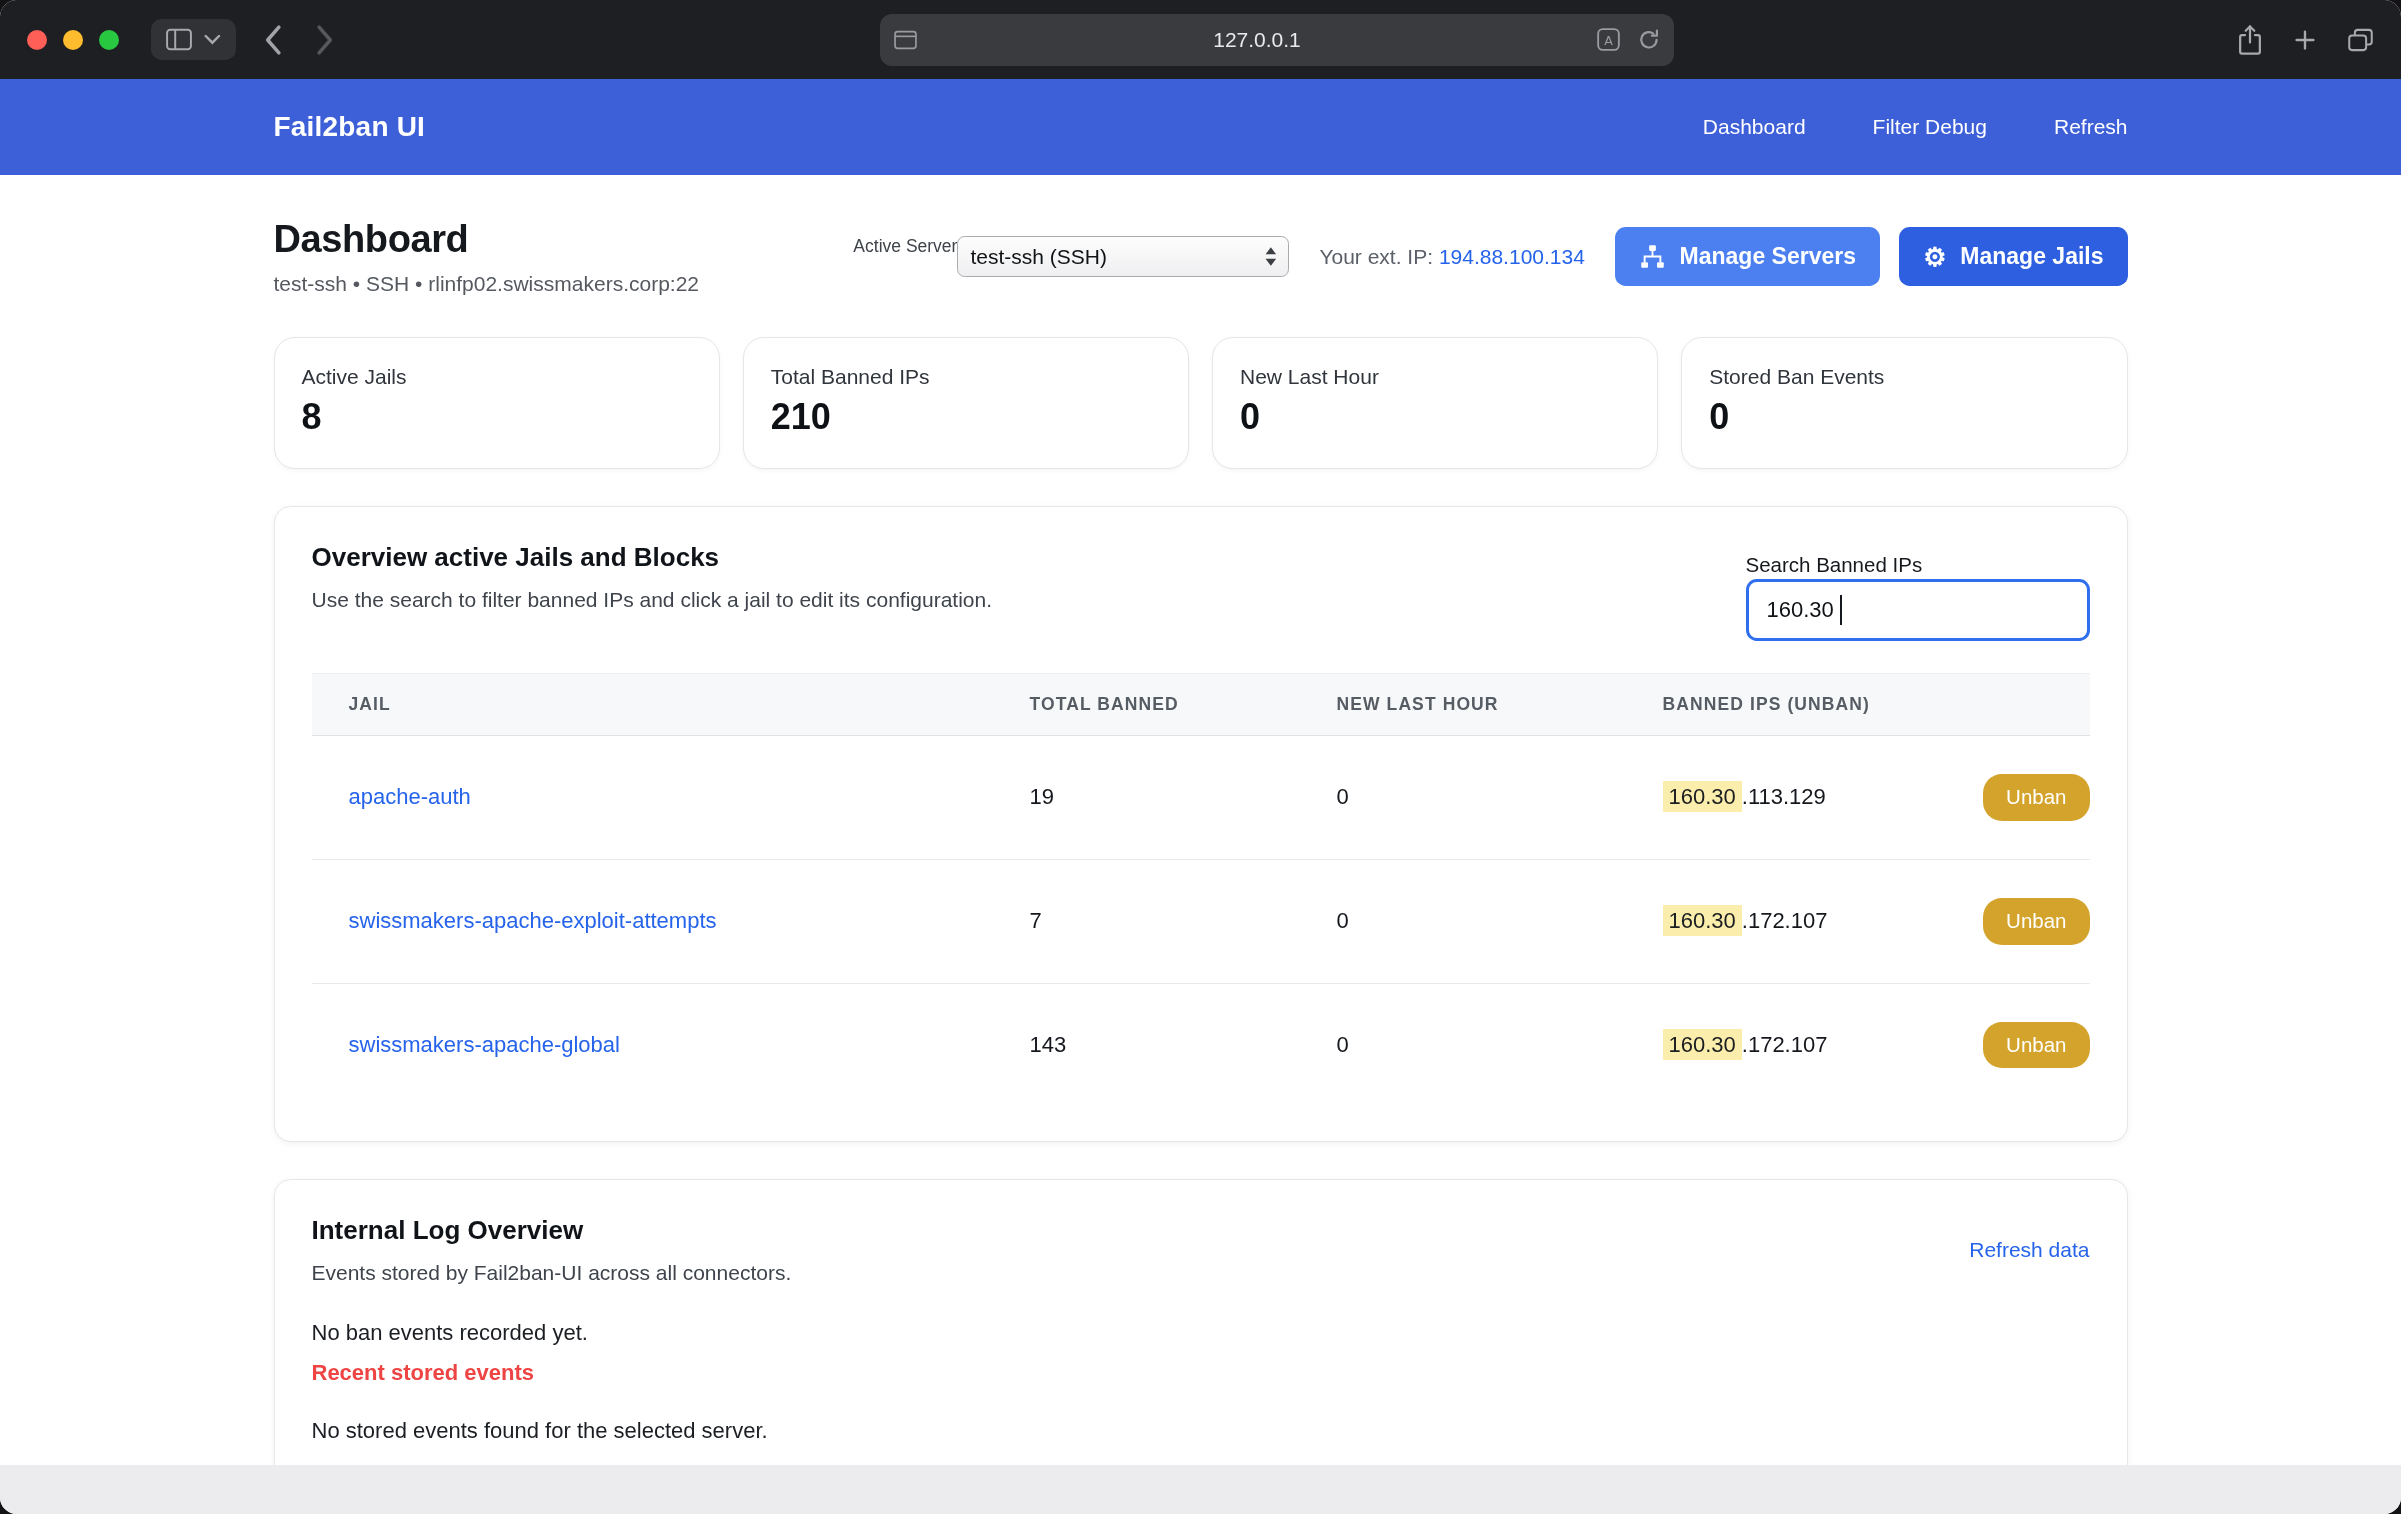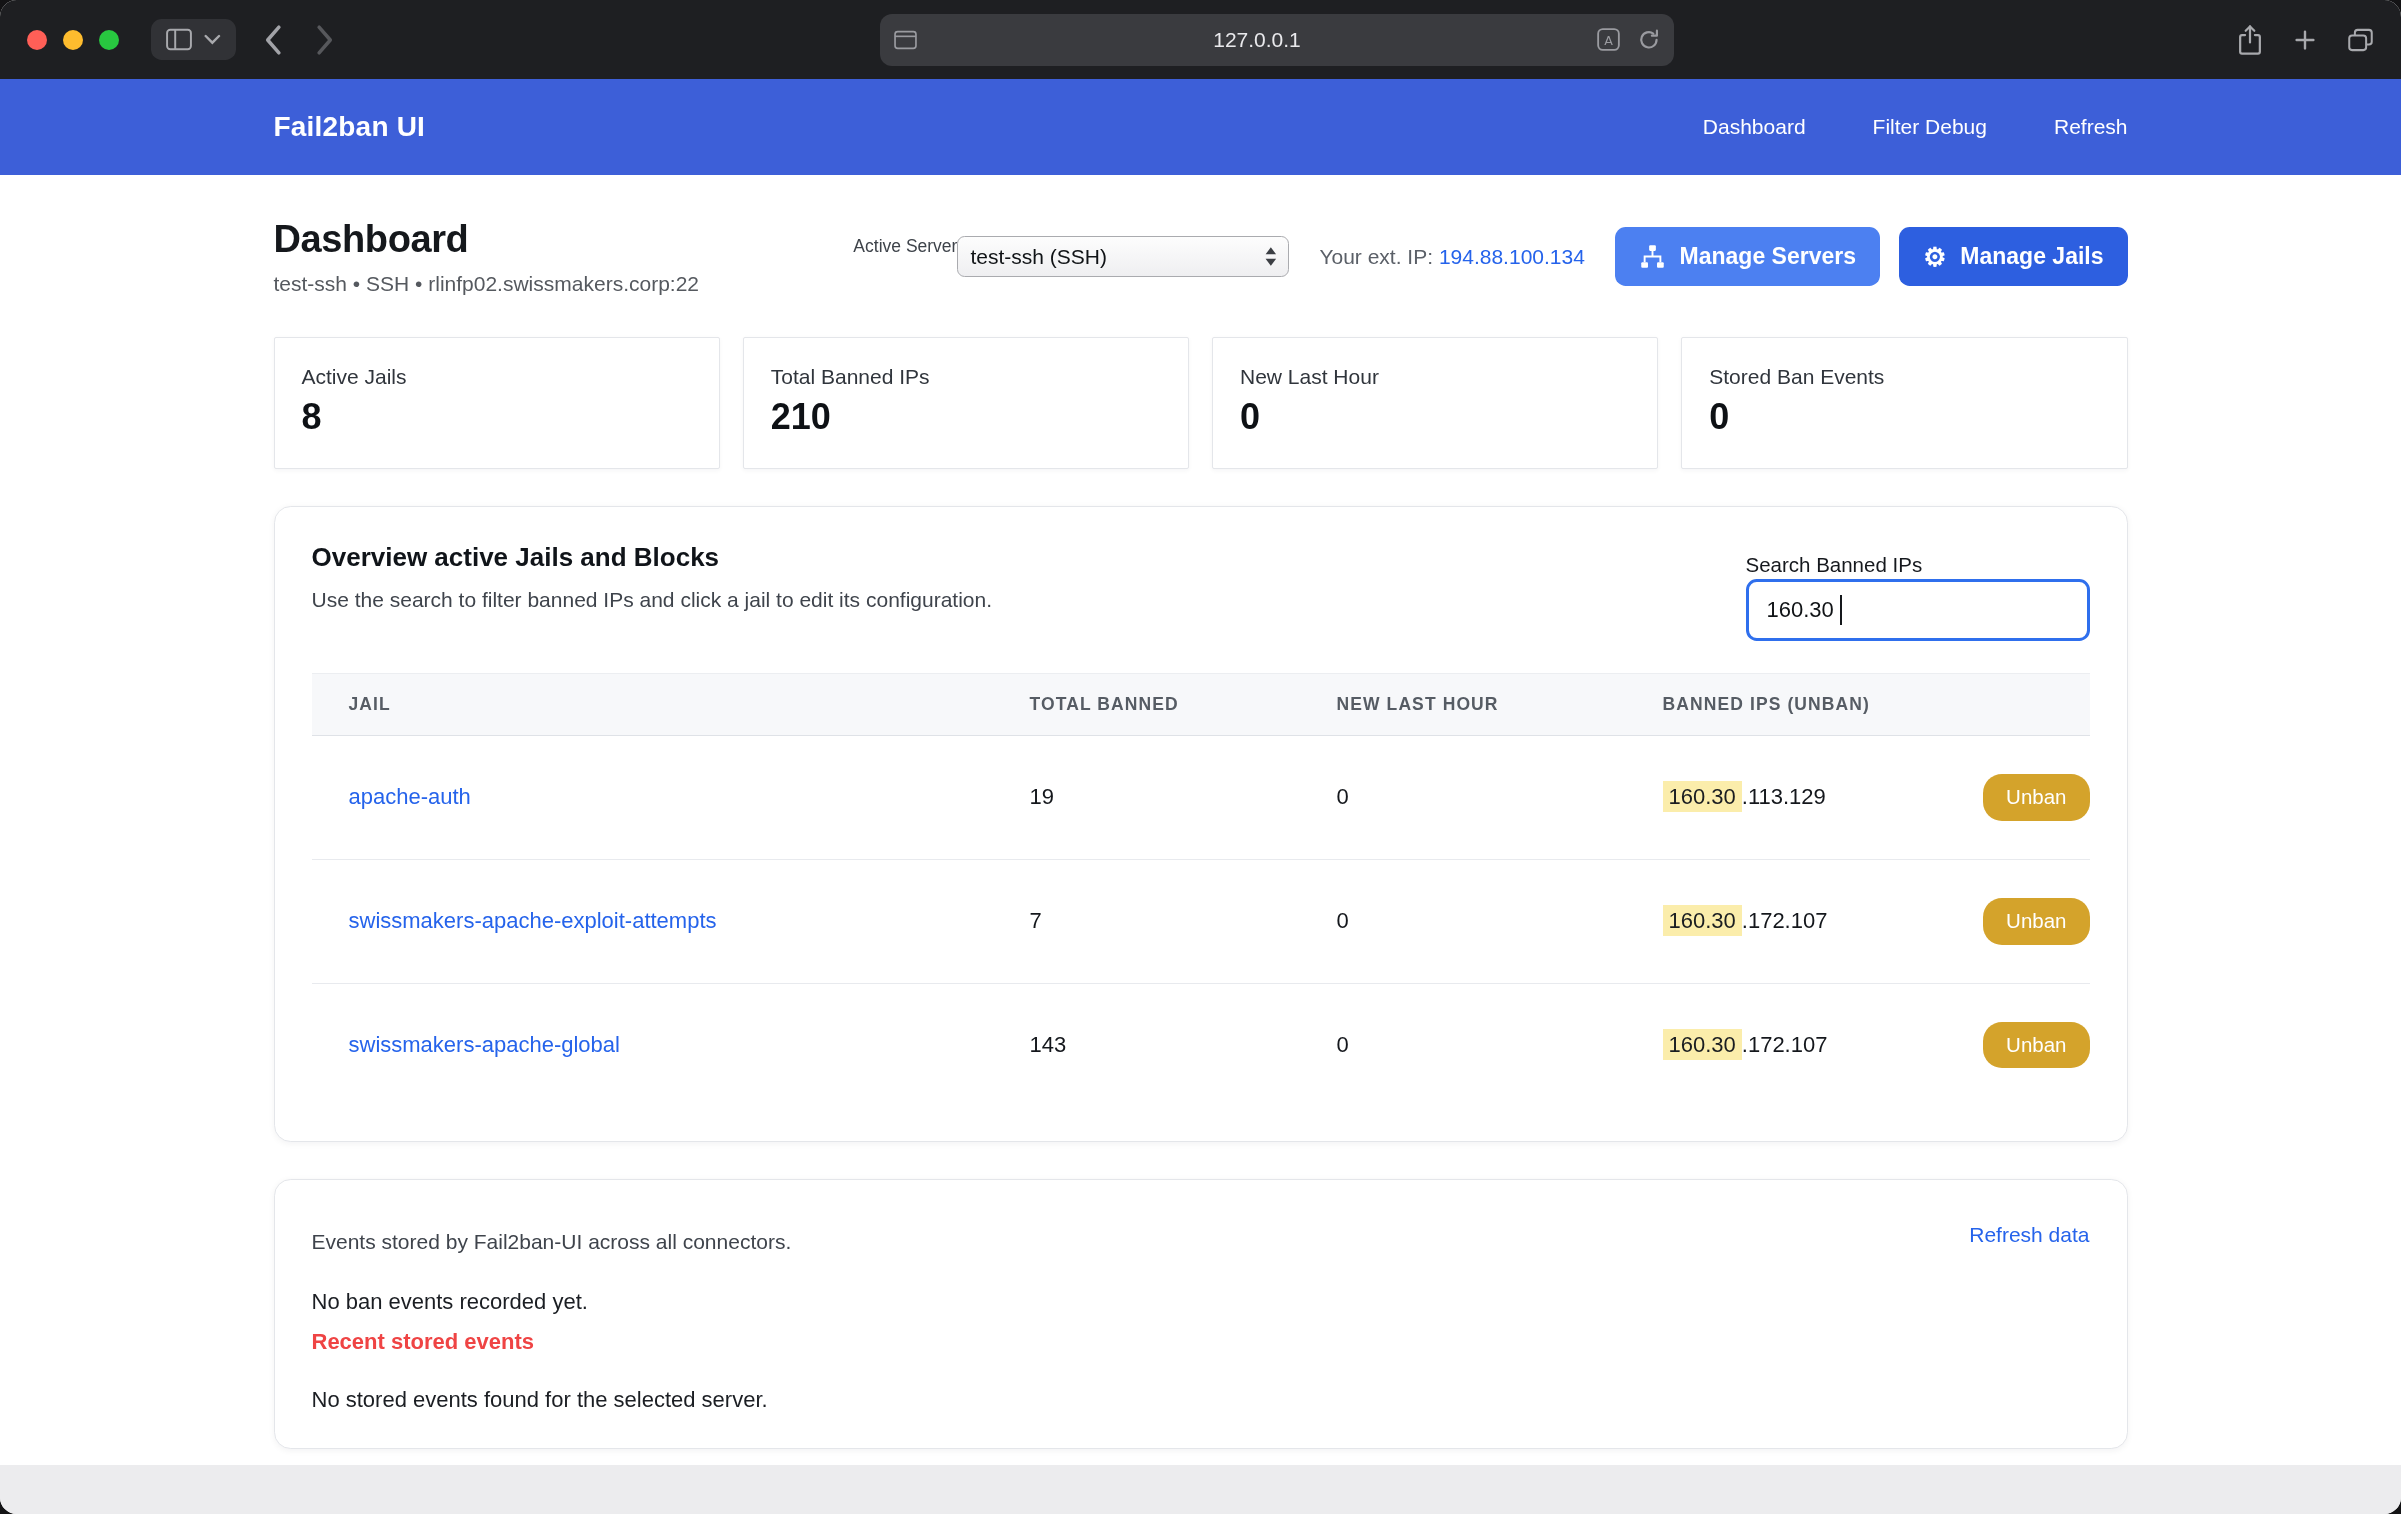--- a/index.html
+++ b/index.html
@@ -56,21 +56,21 @@
   .ext-ip .ip { color:var(--link,#2563eb); font-weight:500; }
   .btn { display:inline-flex; align-items:center; gap:13.7px; height:59px; padding:0 24px;
          border-radius:10.7px; color:#fff; font-size:23px; font-weight:600; border:none;
          cursor:pointer; white-space:nowrap; }
   .btn-servers { background:var(--btn_secondary,#4c80f1); }
   .btn-jails { background:var(--btn_primary,#2d5fe0); margin-left:-10.7px; }
   .gear-glyph { font-size:26px; line-height:1; }
 
   
   .stats { display:grid; grid-template-columns:repeat(4,1fr); gap:23px; margin-top:41px; }
-  .stat-card { border:1.5px solid #e4e6ea; border-radius:2px; padding:27px 27px 30px;
+  .stat-card { border:1.5px solid #e4e6ea; border-radius:21px; padding:27px 27px 30px;
                background:#fff; box-shadow:0 1.5px 4.6px rgba(16,24,40,.04); }
   .stat-label { font-size:21px; color:#30353c; }
   .stat-value { font-size:36px; font-weight:700; color:#0e1115; margin-top:7.6px; }
 
   
   .card { border:1.5px solid #e4e6ea; border-radius:16.7px; background:#fff;
           box-shadow:0 1.5px 6px rgba(16,24,40,.05); padding:35px 37px; margin-top:37px; }
   .card-head { display:flex; justify-content:space-between; align-items:flex-start; }
   .card-title { font-size:26px; font-weight:700; color:#101419; }
   .card-sub { font-size:21px; color:#3f444c; margin-top:15px; }
@@ -325,20 +325,21 @@
                 </span>
               </td>
             </tr>
           </tbody>
         </table>
       </div>
 
       <div class="card">
         <div class="log-head">
           <div>
+            <div class="card-title">Internal Log Overview</div>
             <div class="card-sub">Events stored by Fail2ban-UI across all connectors.</div>
           </div>
           <span class="refresh-link">Refresh data</span>
         </div>
         <div class="log-empty">No ban events recorded yet.</div>
         <div class="log-recent">Recent stored events</div>
         <div class="log-empty2">No stored events found for the selected server.</div>
       </div>
 
     </div>

